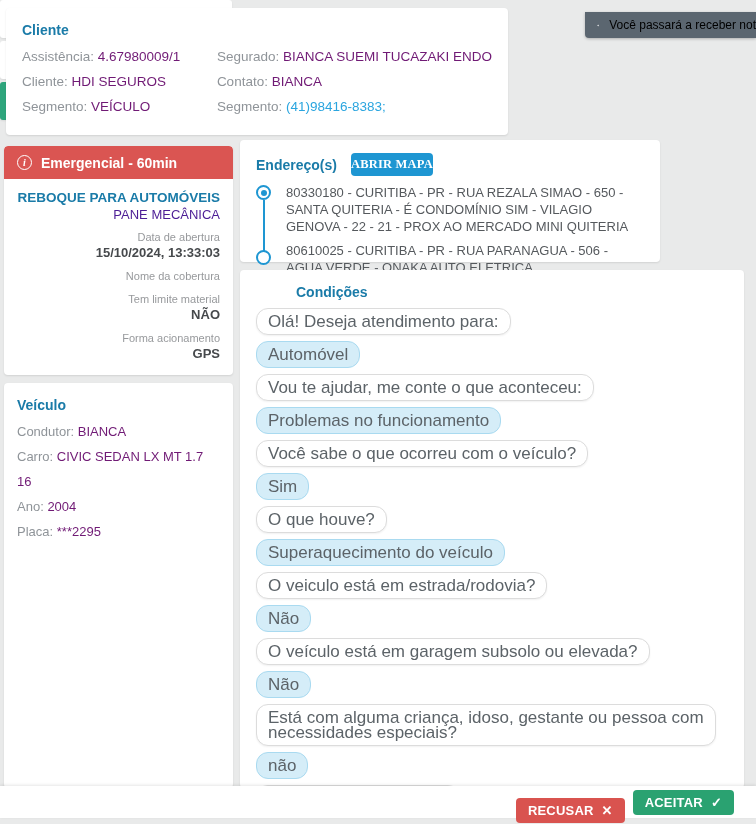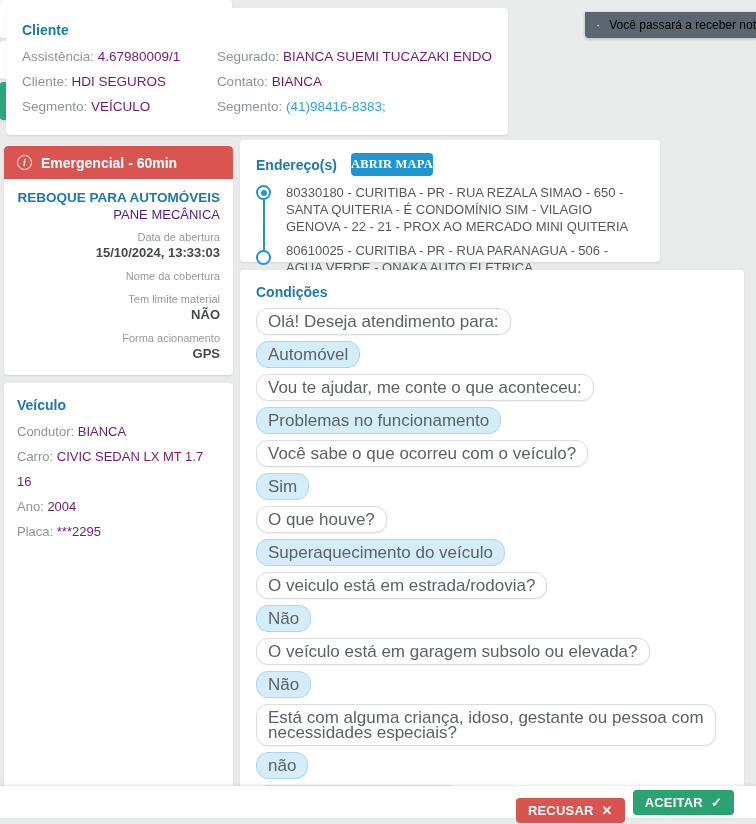--- a/index.html
+++ b/index.html
@@ -99,21 +99,21 @@
   #marker-2 { top:66px; }
 
   
   #cond-card { left:240px; top:270px; width:504px; height:518px; padding:14px 16px; overflow:hidden; }
   .bubble {
     display:table; max-width:460px; font-size:17px; line-height:15px;
     padding:5px 11px; border-radius:12px; margin-bottom:6px; color:#5c6368;
   }
   .bubble.bot { background:#fff; border:1px solid #dcdcdc; box-shadow:0 1px 2px rgba(0,0,0,0.06); }
   .bubble.user { background:#d5edf8; border:1px solid #a9daf0; }
-  #cond-card .blue-heading { margin-bottom:8px; }
+  #cond-card .blue-heading { margin-bottom:8px;margin-left:40px; }
 
   
   #footer {
     position:absolute; left:0; top:786px; width:756px; height:32px; background:#fff;
     box-shadow:0 -1px 3px rgba(0,0,0,0.10); z-index:10;
     display:flex; align-items:center; justify-content:flex-end; gap:8px; padding-right:22px;
   }
   .footer-btn {
     border:none; border-radius:4px; color:#fff; font-weight:bold; font-size:13px;
     height:25px; padding:0 12px; display:flex; align-items:center; gap:8px; cursor:pointer;

